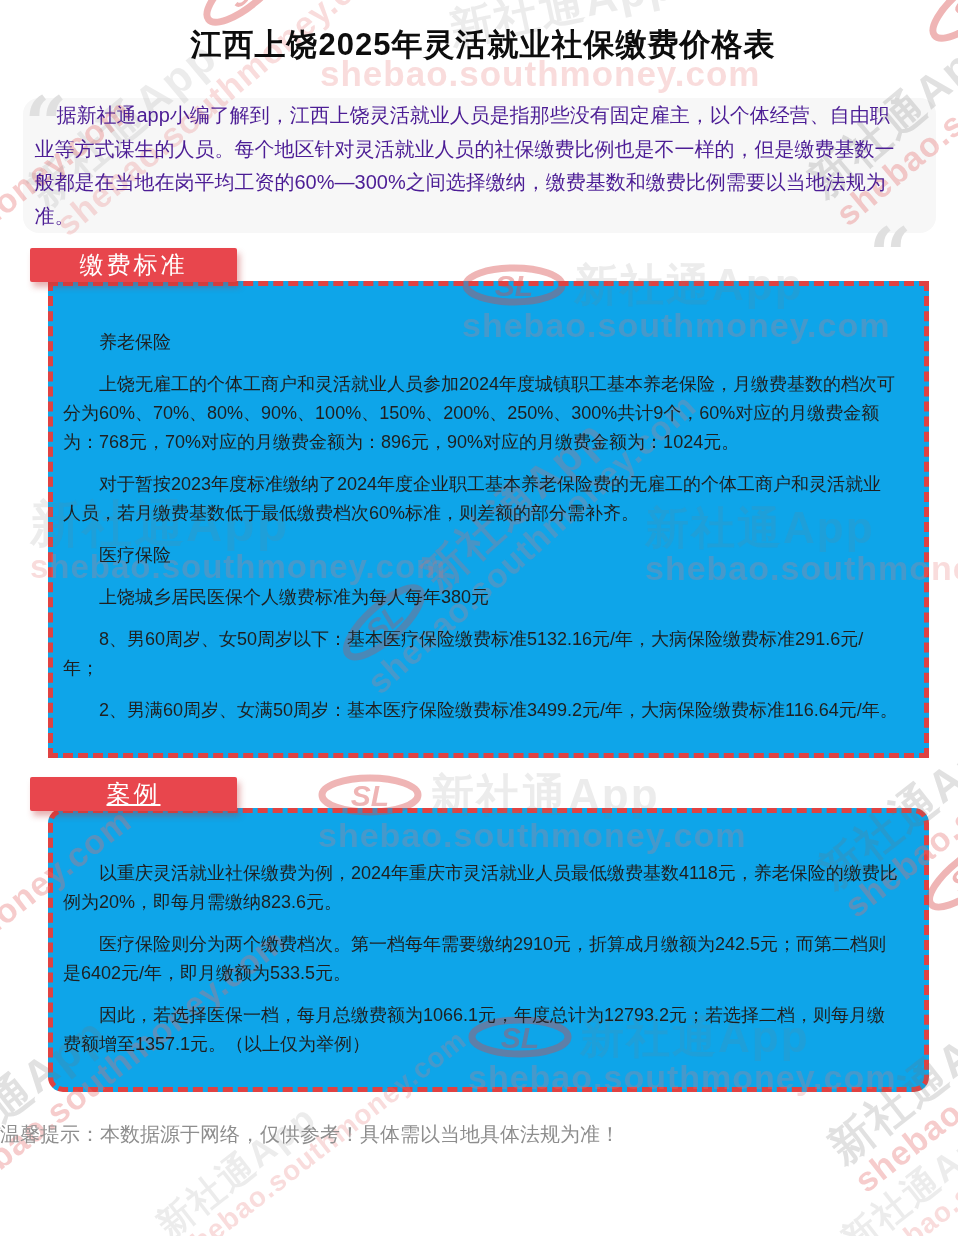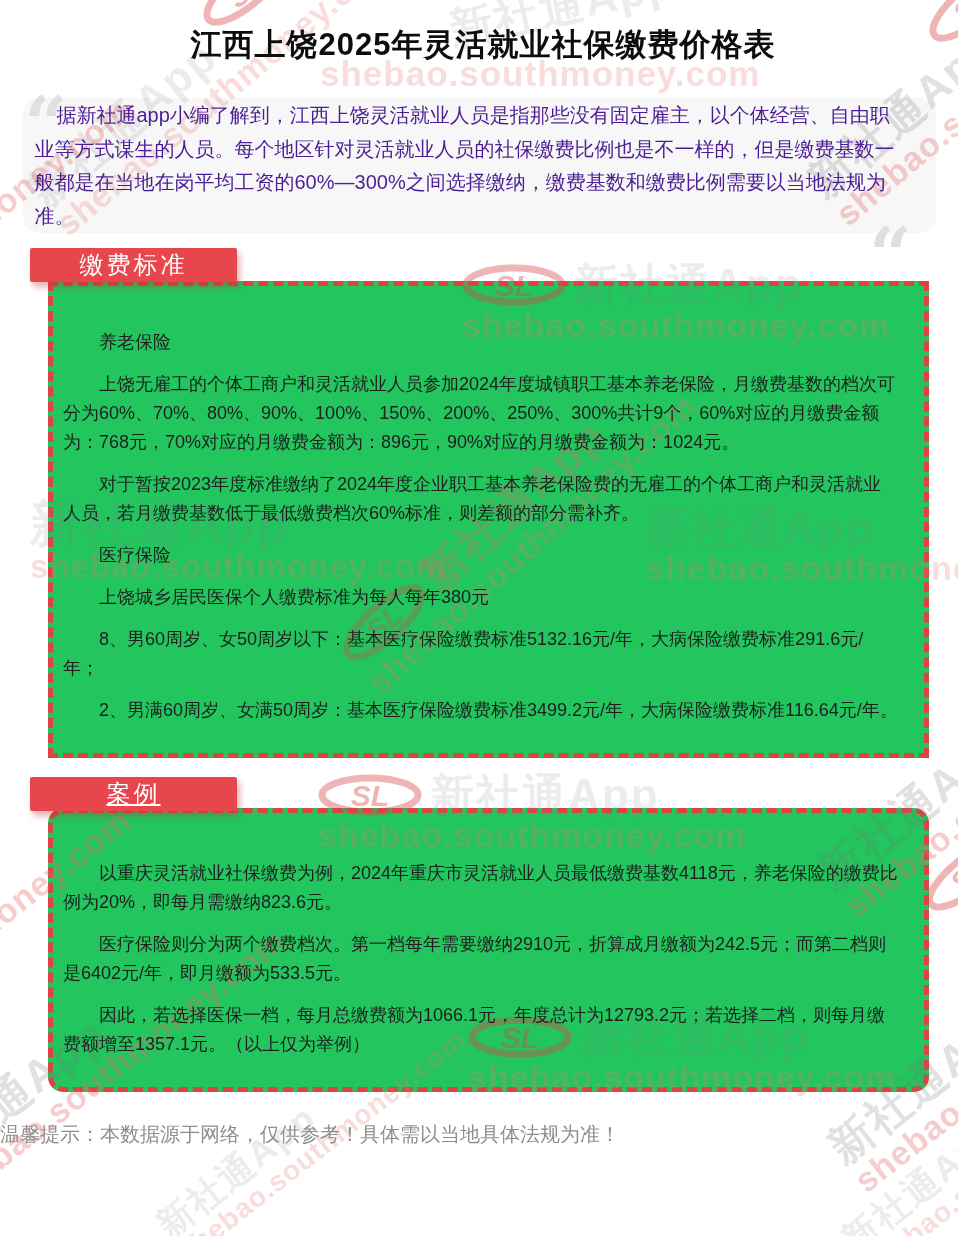--- a/index.html
+++ b/index.html
@@ -32,21 +32,21 @@
   .tab{
     margin:15px 0 0 30px;width:207px;height:34px;line-height:34px;
     background:#e8464d;color:#ffffff;text-align:center;
     font-size:24px;letter-spacing:3px;border-radius:2px;
     box-shadow:3px 5px 6px rgba(190,50,50,.38);
     position:relative;z-index:3;
   }
   .tab2{margin-top:19px;text-decoration:underline;}
   .dashed-box{
     margin:-1px 29px 0 48px;box-sizing:border-box;width:881px;
-    border:5px dashed #df4242;background:#22c55e;
+    border:5px dashed #df4242;background:#0ea5e9;
     padding:42px 26px 28px 10px;
   }
   .box2{margin-top:-3px;padding-top:46px;border-radius:15px;}
   .para{
     margin:0 0 13px;font-size:18px;line-height:29px;color:#1f1f1f;
     text-indent:2em;position:relative;z-index:2;
   }
   .para:last-child{margin-bottom:0;}
   .footer-note{
     margin:29px 0 0;font-size:20px;color:#8e8e8e;

